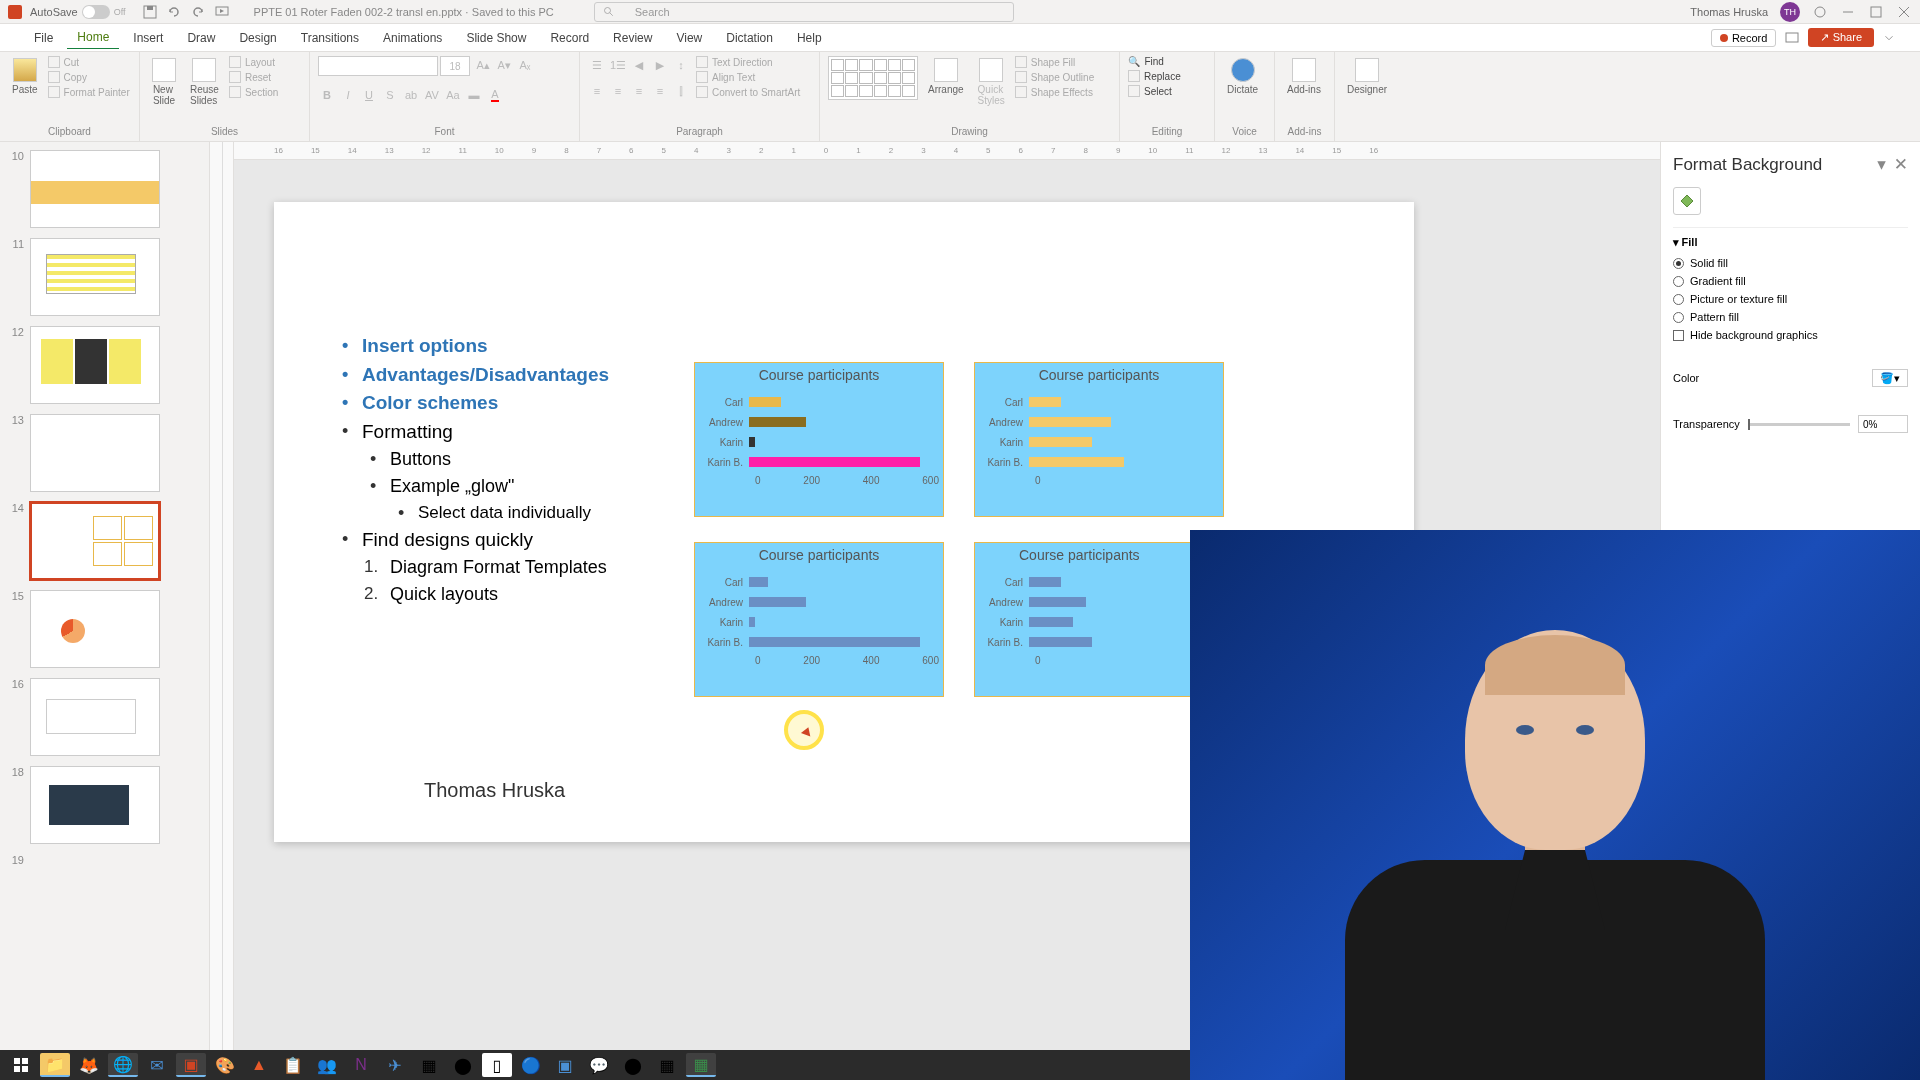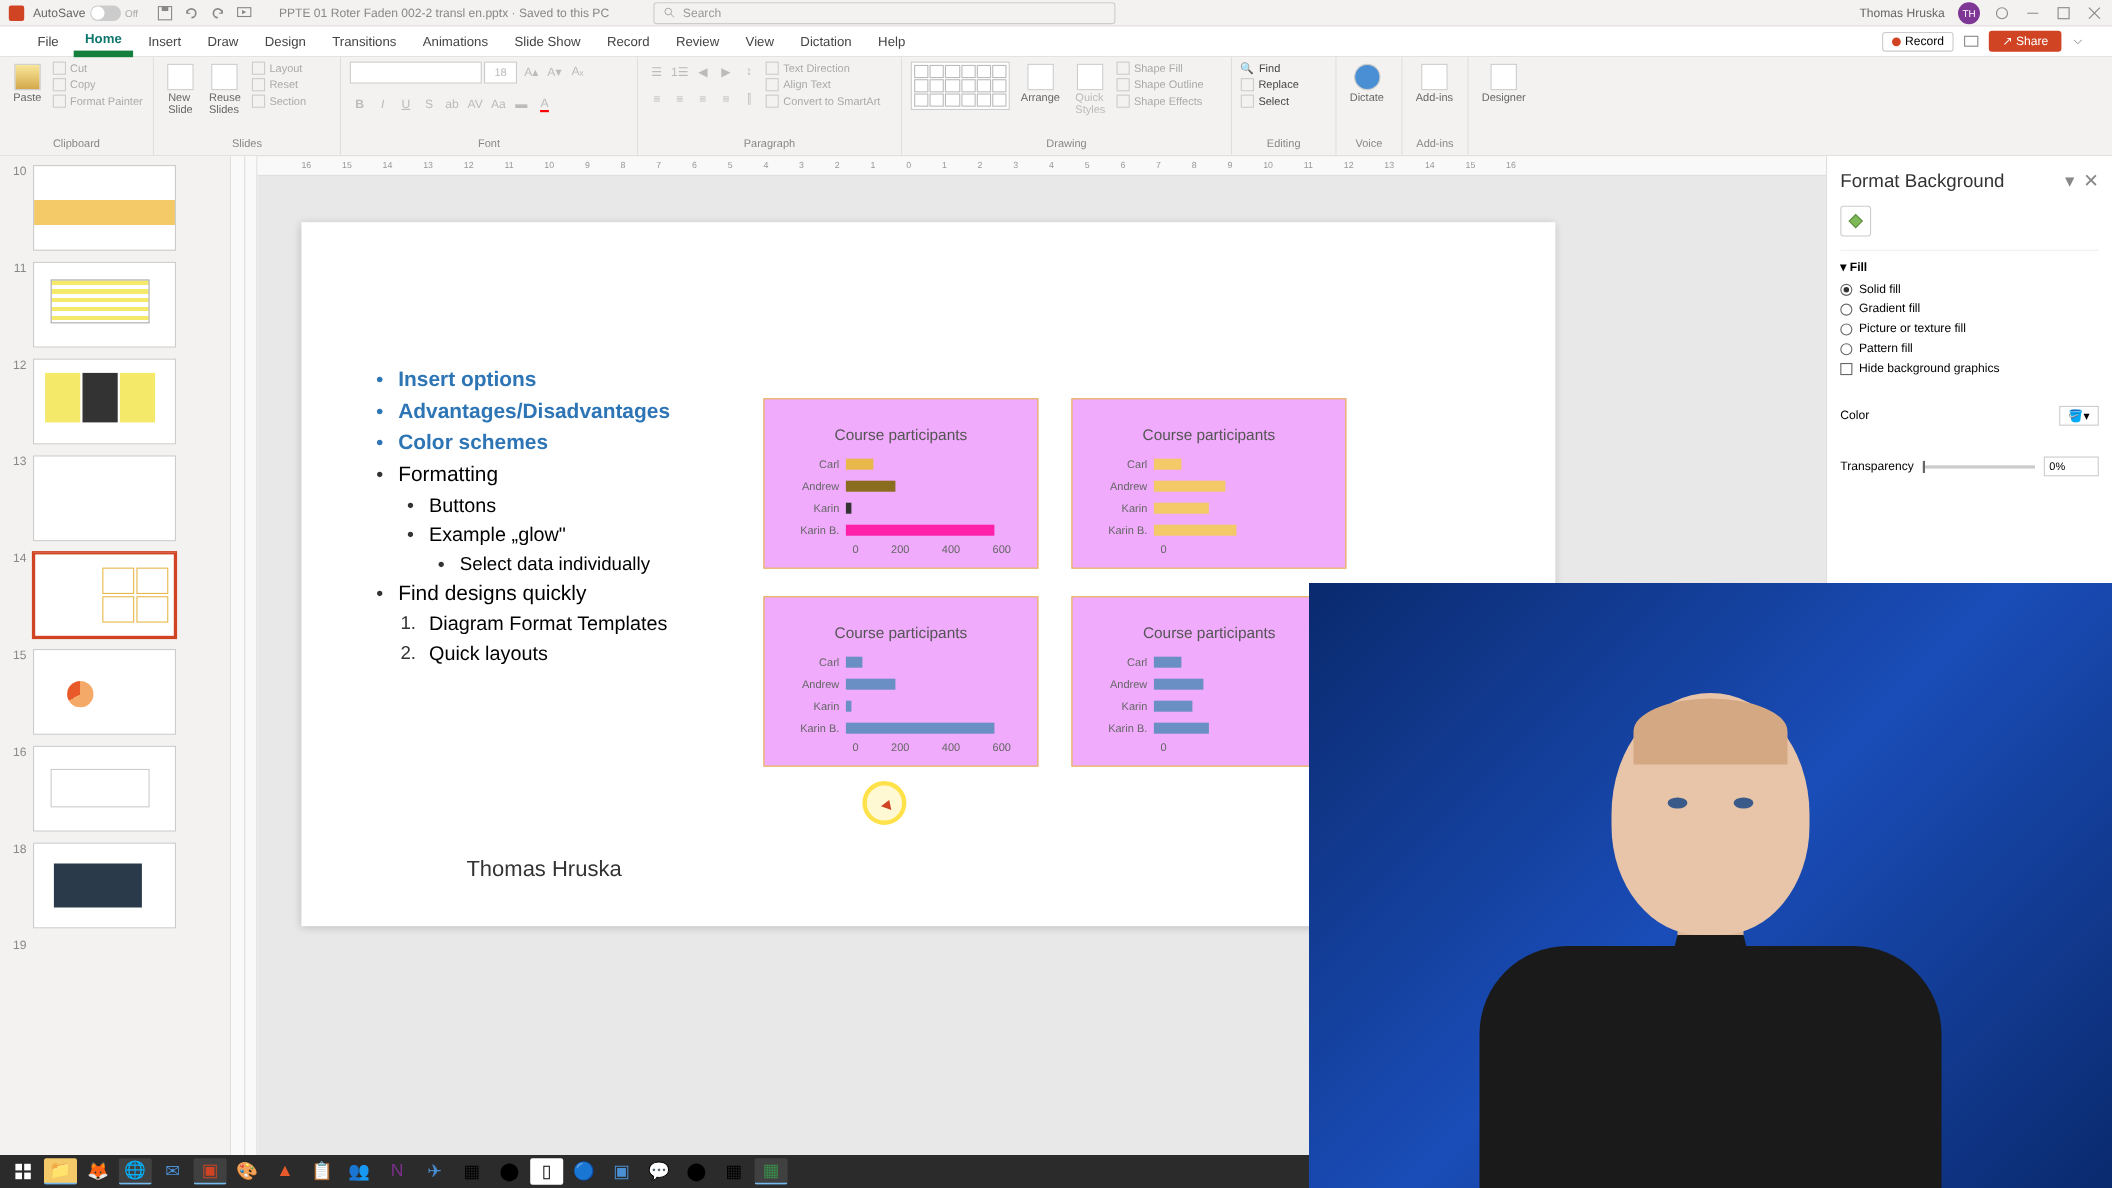--- a/index.html
+++ b/index.html
@@ -4,28 +4,28 @@
 <style>
 *{box-sizing:border-box;margin:0;padding:0;font-family:"Segoe UI",Arial,sans-serif}
 body{background:#fff;width:1920px;height:1080px;overflow:hidden;position:relative}
 .titlebar{height:24px;background:#f3f2f1;display:flex;align-items:center;padding:0 8px;font-size:11px;color:#666;border-bottom:1px solid #e1dfdd}
 .titlebar .ppt-icon{width:14px;height:14px;background:#d04423;border-radius:2px;margin-right:8px}
 .autosave{display:flex;align-items:center;gap:4px;margin-right:12px}
 .toggle{width:28px;height:14px;background:#ccc;border-radius:7px;position:relative}
 .toggle::after{content:"";position:absolute;left:1px;top:1px;width:12px;height:12px;background:#fff;border-radius:50%}
 .qat-icon{width:16px;height:16px;margin:0 4px;color:#888}
 .doc-title{margin-left:20px;color:#888;font-size:11px}
-.search-box{margin-left:40px;width:420px;height:20px;border:1px solid #ccc;border-radius:3px;display:flex;align-items:center;padding:0 8px;color:#999;font-size:11px;gap:6px}
+.search-box{margin-left:40px;width:420px;height:20px;border:1px solid #ccc;border-radius:3px;display:flex;align-items:center;padding:0 8px;color:#999;font-size:11px;gap:20px}
 .user-area{margin-left:auto;display:flex;align-items:center;gap:12px;font-size:11px;color:#666}
 .avatar{width:20px;height:20px;border-radius:50%;background:#7e3794;color:#fff;display:flex;align-items:center;justify-content:center;font-size:9px}
 .win-btn{width:16px;height:16px;color:#888}
 .tabs{height:28px;display:flex;align-items:center;padding:0 24px;font-size:12px;gap:4px;border-bottom:1px solid #e1dfdd}
 .tab{padding:4px 10px;color:#444;cursor:pointer}
 .tab.file{color:#444}
-.tab.active{font-weight:700;border-bottom:6px solid #15803d;color:#0f766e}
+.tab.active{font-weight:400;border-bottom:1px solid #15803d;color:#4d7c0f}
 .tabs-right{margin-left:auto;display:flex;align-items:center;gap:8px}
 .record-btn{border:1px solid #ccc;border-radius:3px;padding:2px 8px;font-size:11px;display:flex;align-items:center;gap:4px}
 .record-dot{width:8px;height:8px;border-radius:50%;background:#d04423}
 .share-btn{background:#d04423;color:#fff;border-radius:3px;padding:3px 12px;font-size:11px}
 .ribbon{height:90px;background:#f3f2f1;display:flex;border-bottom:1px solid #e1dfdd;font-size:11px;color:#666}
 .rgroup{display:flex;flex-direction:column;padding:4px 8px;border-right:1px solid #e1dfdd;position:relative}
 .rgroup-body{flex:1;display:flex;align-items:flex-start;gap:6px}
 .rgroup-label{text-align:center;font-size:10px;color:#888;padding-top:2px}
 .big-btn{display:flex;flex-direction:column;align-items:center;gap:2px;padding:2px 4px;font-size:10px}
 .big-icon{width:24px;height:24px;border:1px solid #ccc;background:#fff}
@@ -54,21 +54,21 @@
 .bullets li{list-style:none;position:relative;padding-left:28px}
 .bullets li::before{content:"•";position:absolute;left:8px;color:#2e75b6;font-size:18px}
 .bullets .blue{color:#2e75b6;font-weight:600}
 .bullets .black::before{color:#333}
 .bullets .sub{padding-left:56px;font-size:18px}
 .bullets .sub::before{content:"•";left:36px;color:#333}
 .bullets .subsub{padding-left:84px;font-size:17px}
 .bullets .subsub::before{content:"•";left:64px;color:#333}
 .bullets .num{padding-left:56px;font-size:18px}
 .bullets .num::before{content:attr(data-num);left:30px;color:#333;font-size:17px}
-.chart-box{position:absolute;border:1.5px solid #e8b84a;background:#f0abfc;padding:24px}
+.chart-box{position:absolute;border:1.5px solid #e8b84a;background:#7dd3fc;padding:4px}
 .chart-title{text-align:center;font-size:14px;color:#555;margin-bottom:10px}
 .bar-row{display:flex;align-items:center;height:18px;margin-bottom:2px;font-size:10px;color:#666}
 .bar-label{width:50px;text-align:right;padding-right:6px}
 .bar-track{flex:1;height:10px;position:relative}
 .bar-fill{height:100%;position:absolute;left:0}
 .chart-axis{display:flex;font-size:10px;color:#666;padding-left:56px;justify-content:space-between;margin-top:4px}
 .presenter{position:absolute;left:150px;bottom:40px;font-size:20px;color:#333}
 .highlight-ring{position:absolute;width:40px;height:40px;border:4px solid #ffe24a;border-radius:50%;background:rgba(255,230,80,.25)}
 .cursor-dot{position:absolute;width:0;height:0;border-left:5px solid transparent;border-right:5px solid transparent;border-top:8px solid #d04423;transform:rotate(200deg)}
 .format-pane{width:260px;background:#fff;border-left:1px solid #e1dfdd;padding:12px;font-size:12px}

